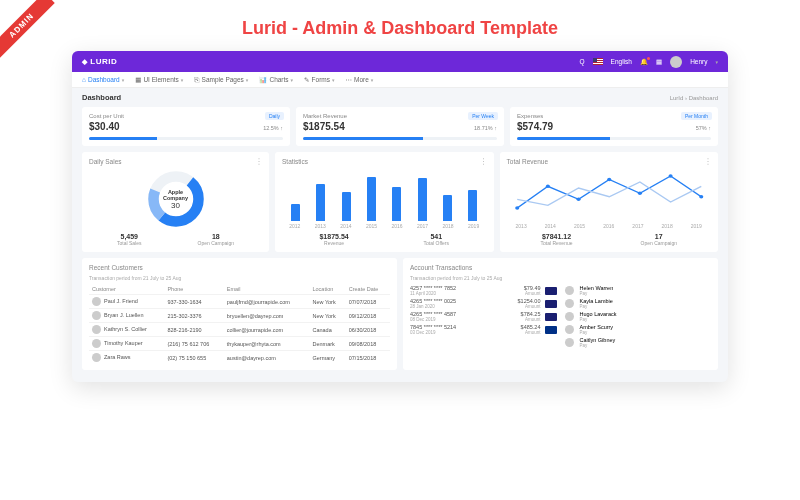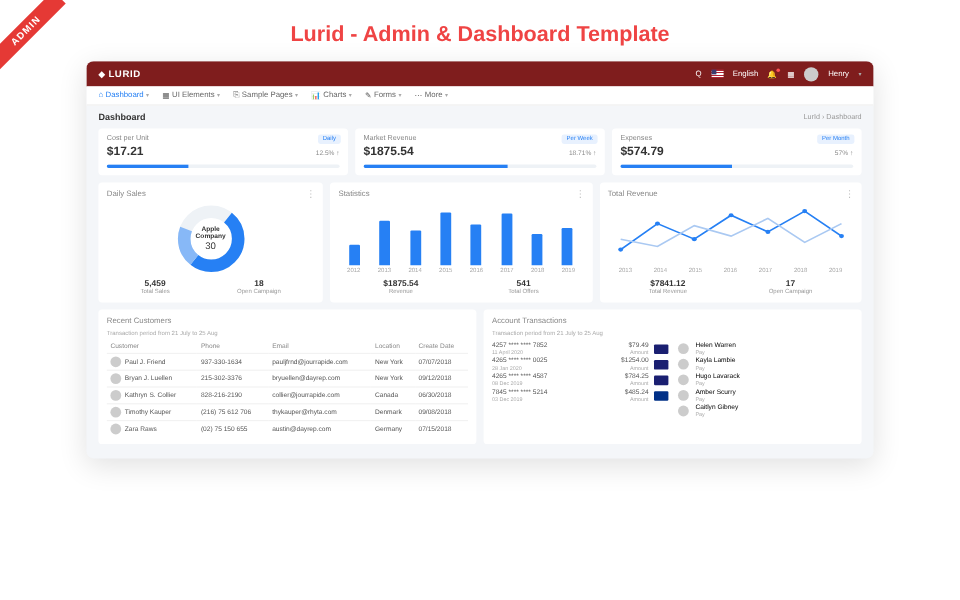--- a/index.html
+++ b/index.html
@@ -1,20 +1,20 @@
 <!DOCTYPE html>
 <html><head>
 <meta charset="utf-8">
 <style>
 *{margin:0;padding:0;box-sizing:border-box;font-family:-apple-system,BlinkMacSystemFont,'Segoe UI',sans-serif}
 body{background:#fff;width:800px;height:500px;overflow:hidden;position:relative}
 .outer-banner{position:absolute;top:18px;left:-18px;background:#e53935;color:#fff;font-size:8px;font-weight:600;padding:3px 24px;transform:rotate(-45deg);letter-spacing:1px}
 .title{text-align:center;color:#ef4444;font-size:18px;font-weight:600;margin:18px 0 12px}
 .app{margin:0 72px;background:#f4f6f9;border-radius:6px;box-shadow:0 6px 24px rgba(0,0,0,0.12);overflow:hidden;font-size:7px}
-.topbar{background:#7f1d1d;color:#fff;display:flex;align-items:center;padding:5px 10px;height:21px}
+.topbar{background:#6d28d9;color:#fff;display:flex;align-items:center;padding:5px 10px;height:21px}
 .logo{font-weight:700;font-size:8px;letter-spacing:0.5px}
 .logo::before{content:'◆ ';font-size:7px}
 .top-right{margin-left:auto;display:flex;align-items:center;gap:8px;font-size:6.5px}
 .flag{width:10px;height:7px;background:linear-gradient(#b22234 0 15%,#fff 15% 30%,#b22234 30% 45%,#fff 45% 60%,#b22234 60% 75%,#fff 75% 90%,#b22234 90%);position:relative}
 .flag::before{content:'';position:absolute;top:0;left:0;width:4px;height:4px;background:#3c3b6e}
 .bell{position:relative}
 .bell::after{content:'';position:absolute;top:-1px;right:-2px;width:3px;height:3px;background:#ff5252;border-radius:50%}
 .avatar{width:12px;height:12px;border-radius:50%;background:#ccc}
 .navbar{background:#fff;display:flex;align-items:center;padding:0 10px;height:16px;font-size:6.5px;color:#666;gap:11px;border-bottom:1px solid #eee}
 .nav-item{display:flex;align-items:center;gap:2px}
@@ -126,21 +126,21 @@
     <span class="page-title">Dashboard</span>
     <span class="breadcrumb">LurId  ›  Dashboard</span>
   </div>
 
   <div class="content">
     <div class="row" id="kpi-row">
         <div class="card">
           <span class="kpi-badge">Daily</span>
   <div class="kpi-label">Cost per Unit</div>
   <div class="kpi-row">
-            <span class="kpi-value">$17.21</span>
+            <span class="kpi-value">$30.40</span>
             <span class="kpi-change">12.5% ↑</span>
           </div>
   <div class="kpi-bar">
             <div class="kpi-bar-fill" style="width:35%"></div>
           </div>
         </div>
         <div class="card">
           <span class="kpi-badge">Per Week</span>
   <div class="kpi-label">Market Revenue</div>
   <div class="kpi-row">

